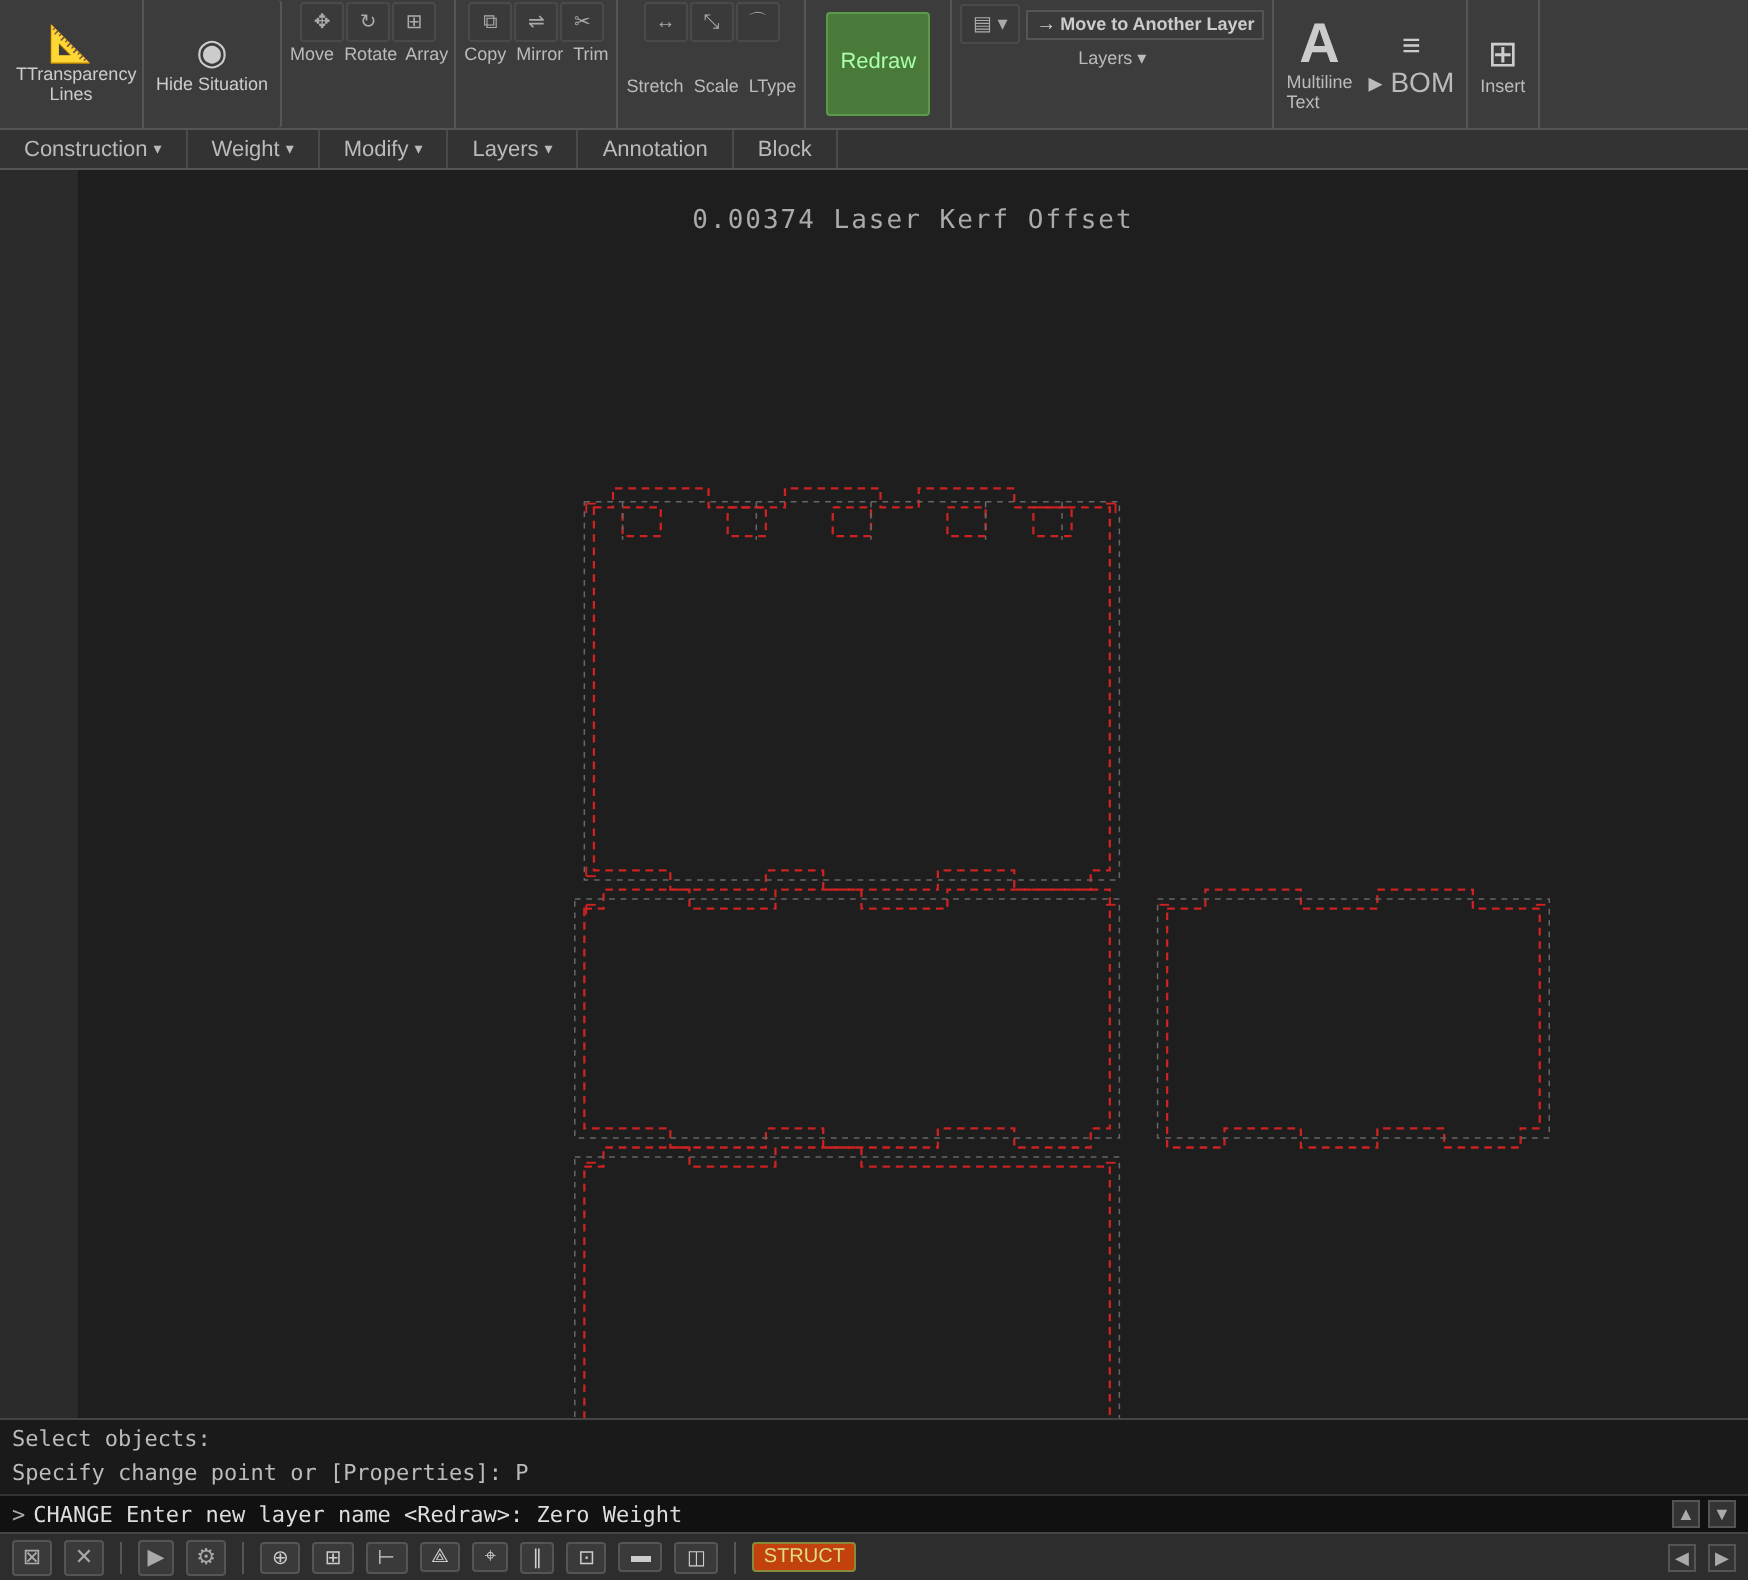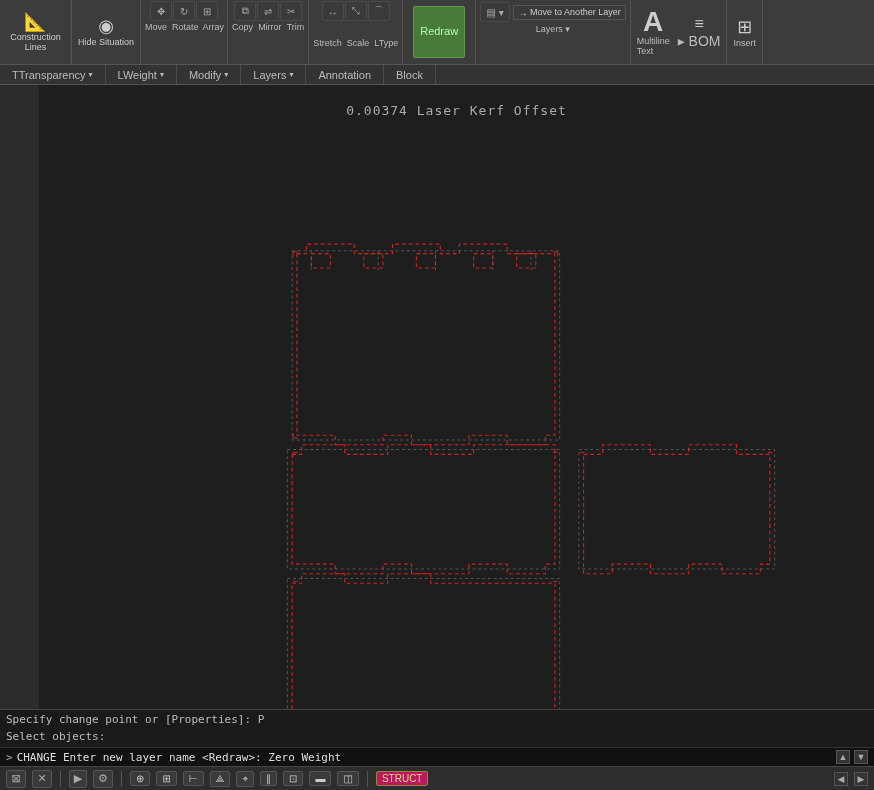--- a/index.html
+++ b/index.html
@@ -224,21 +224,21 @@
       border-radius: 2px;
     }
   </style>
 </head>
 <body>
 
 <div class="toolbar">
 
   <div class="construction-lines-btn">
     <span style="font-size:18px;">📐</span>
-    <span style="font-size:9px; max-width:55px; line-height:1.1; text-align:center;">Construction Lines</span>
+    <span style="font-size:9px; max-width:55px; line-height:1.1; text-align:center;">TTransparency Lines</span>
   </div>
 
   <div class="toolbar-btn toolbar-btn-wide" style="border-right:1px solid #555; flex-direction:column; padding:4px 6px;">
     <span style="font-size:18px;">◉</span>
     <span style="font-size:9px; text-align:center; line-height:1.1;">Hide Situation</span>
   </div>
 
   <div class="toolbar-section" style="flex-direction:column; gap:1px; padding:1px 2px;">
     <div class="toolbar-row">
       <div class="small-icon-btn" title="Move">✥</div>
@@ -282,21 +282,21 @@
     <div class="toolbar-btn" style="gap:3px;">
       <span class="redraw-green">Redraw</span>
     </div>
   </div>
 
   <div class="toolbar-section" style="padding:2px 4px; flex-direction:column; gap:2px;">
     <div class="toolbar-row" style="gap:3px;">
       <div class="small-icon-btn" style="width:30px;">▤ ▾</div>
       <div style="background:#3a3a3a; border:1px solid #555; padding:1px 4px; cursor:pointer; font-size:10px; color:#ccc; display:flex; align-items:center; gap:2px;">
         <span>→</span>
-        <span style="font-size:9px;">Move to Another Layer</span>
+        <span style="font-size:9px;font-weight:bold;">Move to Another Layer</span>
       </div>
     </div>
     <div style="font-size:9px; color:#bbb; text-align:center;">Layers ▾</div>
   </div>
 
   <div class="toolbar-section" style="gap:4px; padding:2px 6px; align-items:center;">
     <div style="display:flex; flex-direction:column; align-items:center; cursor:pointer;">
       <span class="big-A">A</span>
       <span style="font-size:9px; color:#bbb;">Multiline<br>Text</span>
     </div>
@@ -310,25 +310,25 @@
     <div style="display:flex; flex-direction:column; align-items:center; cursor:pointer;">
       <span style="font-size:18px;">⊞</span>
       <span style="font-size:9px; color:#bbb;">Insert</span>
     </div>
   </div>
 
 </div>
 
 <div class="ribbon-tabs">
   <div class="ribbon-tab">
-    <span>TTransparency</span>
+    <span>Construction</span>
     <span class="chevron">▾</span>
   </div>
   <div class="ribbon-tab">
-    <span>LWeight</span>
+    <span>Weight</span>
     <span class="chevron">▾</span>
   </div>
   <div class="ribbon-tab">
     <span>Modify</span>
     <span class="chevron">▾</span>
   </div>
   <div class="ribbon-tab">
     <span>Layers</span>
     <span class="chevron">▾</span>
   </div>
@@ -426,24 +426,24 @@
     <g stroke="#ccc" stroke-width="1" opacity="0.7">
       <line x1="148" y1="660" x2="148" y2="680"></line>
       <line x1="138" y1="670" x2="158" y2="670"></line>
     </g>
   </svg>
 </div>
 
 <div class="command-area">
   <div class="command-output">
     <div class="line">
+      <span>Select objects:</span>
+    </div>
+    <div class="line">
       <span>Specify change point or [Properties]: P</span>
-    </div>
-    <div class="line">
-      <span>Select objects:</span>
     </div>
   </div>
   <div class="command-input-row">
     <span class="command-prompt">&gt; </span>
     <input class="command-input" type="text" value="CHANGE Enter new layer name &lt;Redraw&gt;: Zero Weight" style="">
     <div class="scroll-btn">▲</div>
     <div class="scroll-btn">▼</div>
   </div>
 </div>
 
@@ -461,19 +461,19 @@
   <div class="status-btn">⊢</div>
   <div class="status-btn">⟁</div>
   <div class="status-btn">⌖</div>
   <div class="status-btn">∥</div>
   <div class="status-btn">⊡</div>
   <div class="status-btn">▬</div>
   <div class="status-btn">◫</div>
 
   <div class="separator"></div>
 
-  <div class="status-btn" style="background:#be185d; border-color:#8a8a3a; color:#dddd88;">STRUCT</div>
+  <div class="status-btn" style="background:#c2410c; border-color:#8a8a3a; color:#dddd88;">STRUCT</div>
 
   <div style="flex:1;"></div>
 
   <div class="scroll-btn">◀</div>
   <div class="scroll-btn">▶</div>
 </div>
 
 </body></html>

